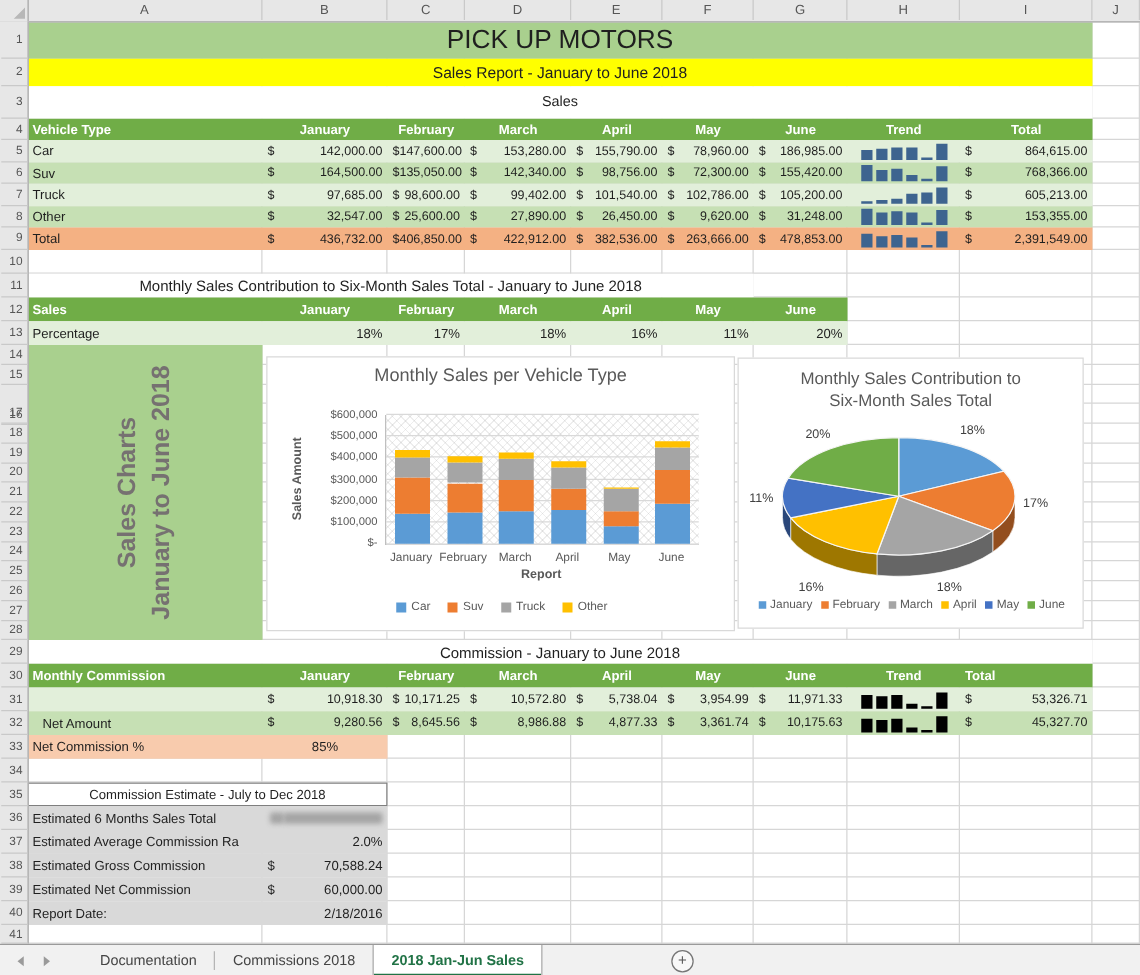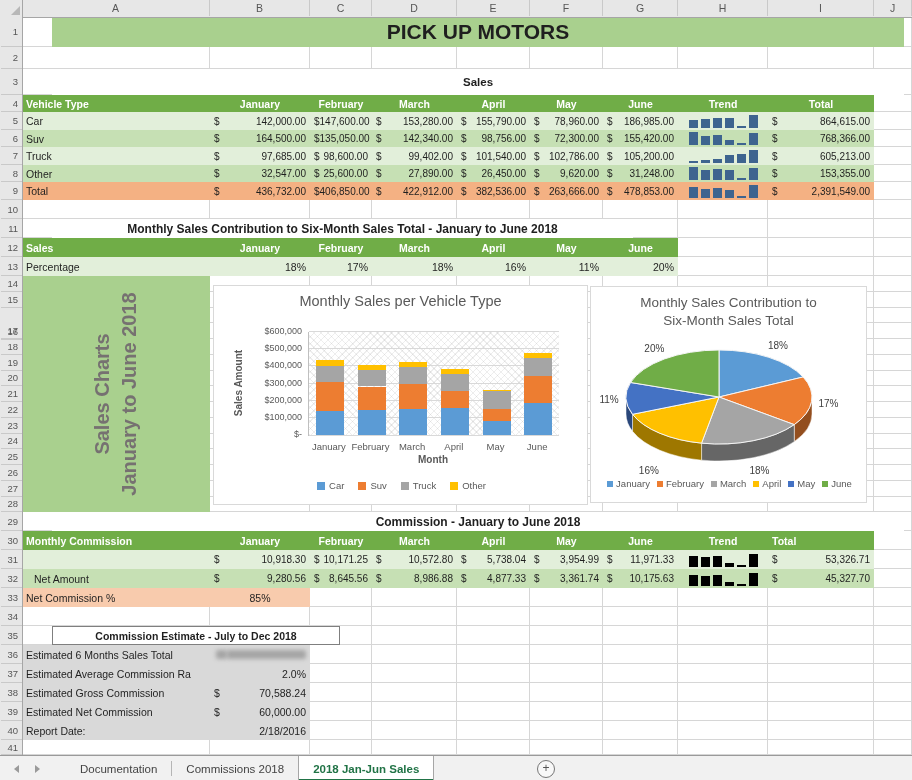--- a/index.html
+++ b/index.html
@@ -14,21 +14,21 @@
   .colhdr .hcell{position:absolute;top:0;height:16px;display:flex;align-items:center;justify-content:center;
           font-size:10.5px;color:#565656;border-right:1px solid #c9c9c9;box-sizing:border-box;}
   .gutter{position:absolute;left:0;top:17px;width:22px;background:#e7e7e7;border-right:1px solid #a6a6a6;z-index:30;}
   .gutter .rnum{position:absolute;right:0;width:21px;text-align:right;padding-right:4px;box-sizing:border-box;
           font-size:9.5px;color:#565656;border-bottom:1px solid #c9c9c9;display:flex;align-items:center;justify-content:flex-end;}
   .corner{position:absolute;left:0;top:0;width:22px;height:17px;background:#e7e7e7;border-right:1px solid #a6a6a6;z-index:31;}
   .corner:after{content:"";position:absolute;right:2px;bottom:2px;border-left:9px solid transparent;border-bottom:9px solid #b8b8b8;}
   .band{position:absolute;box-sizing:border-box;z-index:5;}
   .money{display:flex;justify-content:space-between;align-items:center;padding:0 4px;box-sizing:border-box;}
   .hdr-green{background:#70AD47;color:#fff;font-weight:bold;}
-  .t-title{display:flex;align-items:center;justify-content:center;font-weight:bold;background:#fff;margin-left:30px;}
+  .t-title{display:flex;align-items:center;justify-content:center;font-weight:normal;background:#fff;}
   .spark{display:flex;align-items:flex-end;justify-content:center;gap:3px;width:100%;height:100%;padding:2px 0;box-sizing:border-box;}
   .spark i{display:block;width:9px;}
   .chartbox{position:absolute;background:#fff;border:1px solid #d9d9d9;z-index:10;box-sizing:border-box;}
   .ct{position:absolute;width:100%;text-align:center;color:#595959;}
   .hatch{background-image:repeating-linear-gradient(45deg,rgba(130,130,130,.14) 0 1px,transparent 1px 5px),
          repeating-linear-gradient(-45deg,rgba(130,130,130,.14) 0 1px,transparent 1px 5px);}
   .legend{position:absolute;display:flex;justify-content:center;align-items:center;color:#595959;}
   .legend .it{display:flex;align-items:center;}
   .legend .sq{display:inline-block;}
   .tabbar{position:absolute;left:0;top:755px;width:912px;height:25px;background:#f1f1f1;
@@ -99,20 +99,23 @@
       <div class="grid-v" style="top: 17px; height: 738.25px; left: 602px;"></div>
       <div class="grid-v" style="top: 17px; height: 738.25px; left: 677px;"></div>
       <div class="grid-v" style="top: 17px; height: 738.25px; left: 767px;"></div>
       <div class="grid-v" style="top: 17px; height: 738.25px; left: 873px;"></div>
       <div class="grid-v" style="top: 17px; height: 738.25px; left: 911px;"></div>
     </div>
 
   <div class="band t-title" id="band-title" style="font-size: 21px; left: 22px; width: 852px; top: 17px; height: 30px; background: rgb(169, 208, 142);">
       <span>PICK UP MOTORS</span>
     </div>
+  <div class="band t-title" id="band-subtitle" style="font-size: 12.5px; left: 22px; width: 852px; top: 47px; height: 22px; background: rgb(255, 255, 0);">
+      <span>Sales Report - January to June 2018</span>
+    </div>
   <div class="band t-title" id="band-sales-title" style="font-size: 11.5px; left: 22px; width: 852px; top: 69px; height: 26px; background: rgb(255, 255, 255);">
       <span>Sales</span>
     </div>
   <div class="band t-title" id="band-contrib-title" style="font-size: 12px; left: 22px; width: 581px; top: 219px; height: 19px; background: rgb(255, 255, 255);">
       <span>Monthly Sales Contribution to Six-Month Sales Total - January to June 2018</span>
     </div>
   <div class="band t-title" id="band-comm-title" style="font-size: 12px; left: 22px; width: 852px; top: 512.25px; height: 19px; background: rgb(255, 255, 255);">
       <span>Commission - January to June 2018</span>
     </div>
 
@@ -630,21 +633,21 @@
   <div class="band" id="charts-sidebar" style="left: 22px; width: 188px; top: 276px; height: 236.25px; background: rgb(169, 208, 142);">
     <div class="rot-label">
       <div>Sales Charts</div>
       <div>January to June 2018</div>
     </div>
   </div>
 
   <div class="chartbox" id="barchart" style="left:213px;top:285px;width:375px;height:220px;">
     <div class="ct" style="top:7px;font-size:14.5px;">Monthly Sales per Vehicle Type</div>
     <div class="abs" style="left:24px;top:97px;transform:translate(-50%,-50%) rotate(-90deg);font-size:10px;font-weight:bold;color:#595959;white-space:nowrap;">Sales Amount</div>
-    <div class="ct" style="top:168px;left:94px;width:250px;font-size:10px;font-weight:bold;">Month</div>
+    <div class="ct" style="top:168px;left:94px;width:250px;font-size:10px;font-weight:bold;">Report</div>
     <div id="barplot" class="abs hatch" style="left:94px;top:46px;width:250px;height:103px;border-left:1px solid #bfbfbf;border-bottom:1px solid #bfbfbf;">
         <div style="position: absolute; left: 0px; width: 100%; top: 103px; height: 1px; background: rgb(217, 217, 217);"></div>
         <div style="position: absolute; left: 0px; width: 100%; top: 84.8333px; height: 1px; background: rgb(217, 217, 217);"></div>
         <div style="position: absolute; left: 0px; width: 100%; top: 67.6667px; height: 1px; background: rgb(217, 217, 217);"></div>
         <div style="position: absolute; left: 0px; width: 100%; top: 50.5px; height: 1px; background: rgb(217, 217, 217);"></div>
         <div style="position: absolute; left: 0px; width: 100%; top: 33.3333px; height: 1px; background: rgb(217, 217, 217);"></div>
         <div style="position: absolute; left: 0px; width: 100%; top: 16.1667px; height: 1px; background: rgb(217, 217, 217);"></div>
         <div style="position: absolute; left: 0px; width: 100%; top: -1px; height: 1px; background: rgb(217, 217, 217);"></div>
         <div style="position: absolute; left: 6.83333px; width: 28px; bottom: 0px; height: 24.3767px; background: rgb(91, 155, 213);"></div>
         <div style="position: absolute; left: 6.83333px; width: 28px; bottom: 24.3767px; height: 28.2392px; background: rgb(237, 125, 49);"></div>

